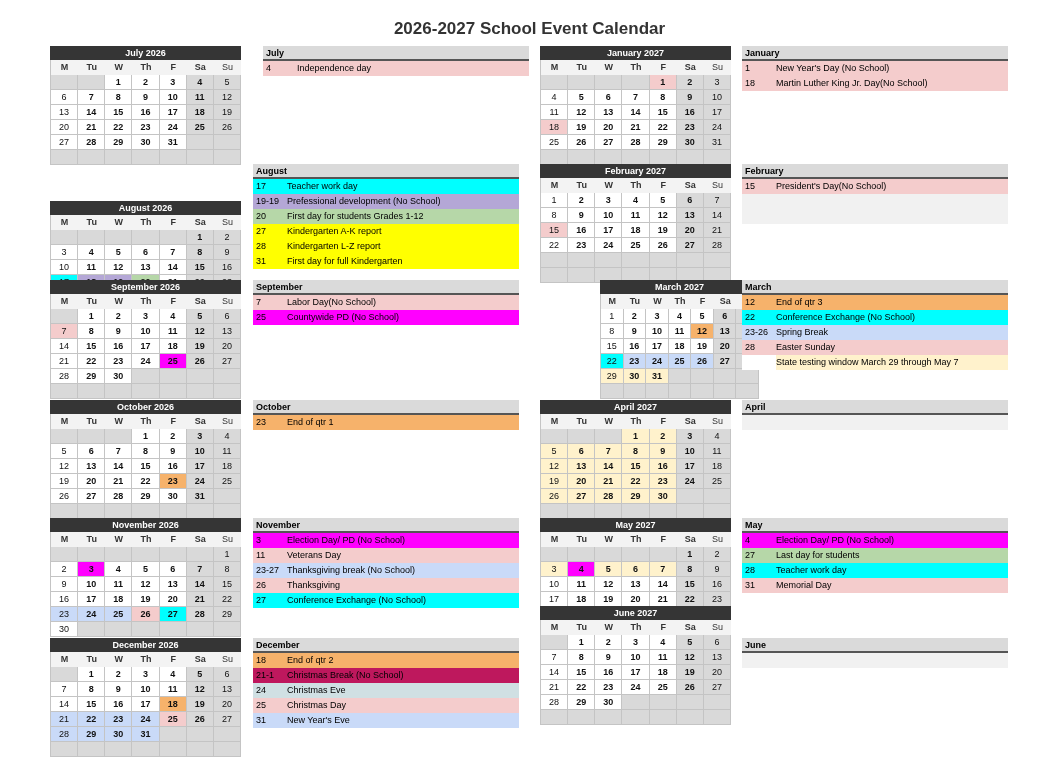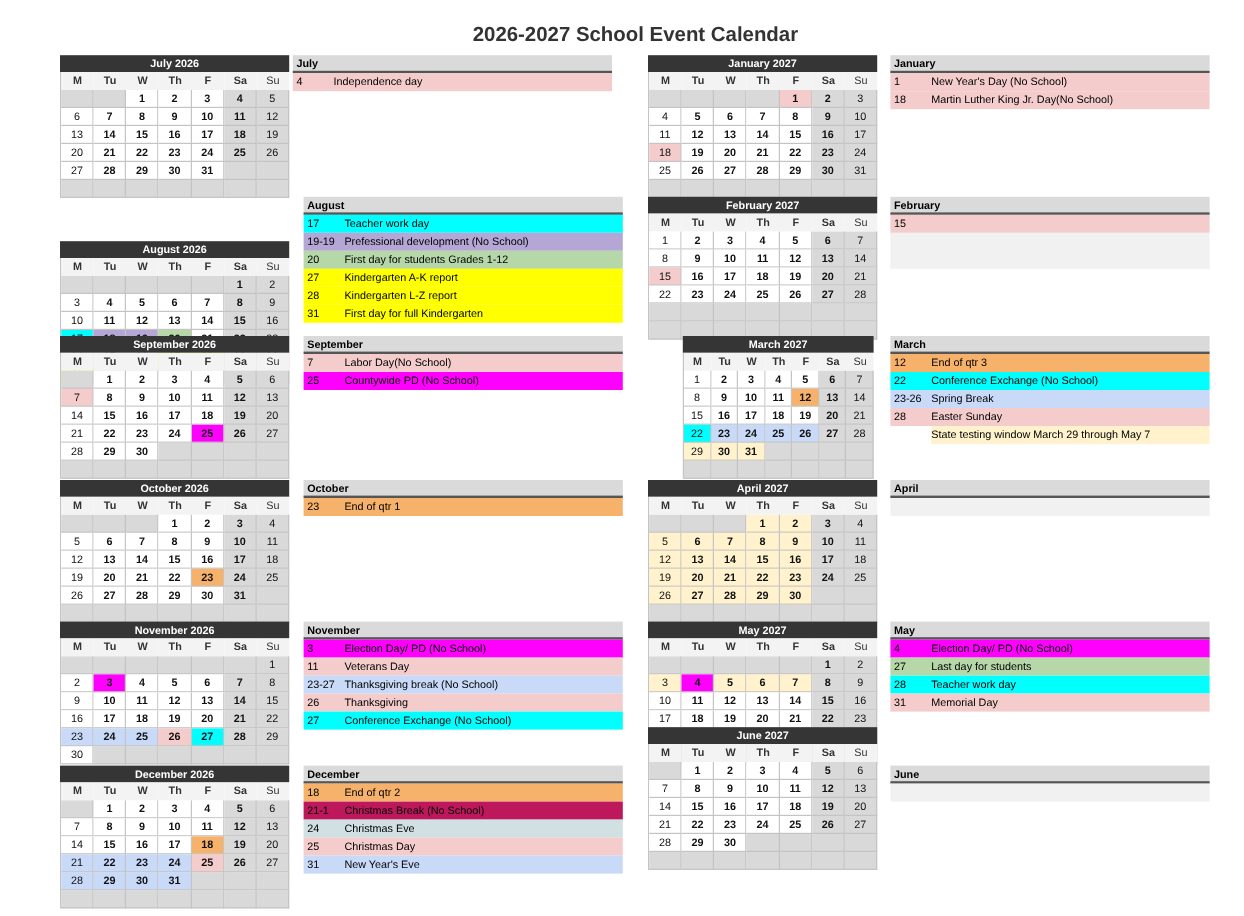--- a/index.html
+++ b/index.html
@@ -104,21 +104,21 @@
         <div class="day empty"></div>
         <div class="day empty"></div>
         <div class="day empty"></div>
         <div class="day empty"></div>
         <div class="day empty"></div>
         <div class="day empty"></div>
         <div class="day empty"></div>
         <div class="day empty"></div>
       </div>
     </div>
-    <div class="ev" style="left: 244px; top: 46px;">
+    <div class="ev" style="left: 263px; top: 46px;">
       <div class="ev-head">July</div>
       <div class="ev-row" style="background: rgb(244, 204, 204);">
         <span class="ev-date">4</span>
         <span class="ev-text">Independence day</span>
       </div>
     </div>
     <div class="cal" style="left: 50px; top: 164px; margin-top: 37px;">
       <div class="cal-head">August 2026</div>
       <div class="cal-grid">
         <div class="dow">M</div>
@@ -595,24 +595,25 @@
         <div class="day empty"></div>
         <div class="day empty"></div>
         <div class="day empty"></div>
         <div class="day empty"></div>
       </div>
     </div>
     <div class="ev" style="left: 742px; top: 164px;">
       <div class="ev-head">February</div>
       <div class="ev-row" style="background: rgb(244, 204, 204);">
         <span class="ev-date">15</span>
+        <span class="ev-text">President's Day(No School)</span>
       </div>
       <div class="filler" style="height: 30px;"></div>
     </div>
-    <div class="cal" style="left: 537px; top: 280px; padding-left: 32px;">
+    <div class="cal" style="left: 568px; top: 280px; padding-left: 32px;">
       <div class="cal-head">March 2027</div>
       <div class="cal-grid">
         <div class="dow">M</div>
         <div class="dow">Tu</div>
         <div class="dow">W</div>
         <div class="dow">Th</div>
         <div class="dow">F</div>
         <div class="dow">Sa</div>
         <div class="dow su">Su</div>
         <div class="day mon">1</div>

